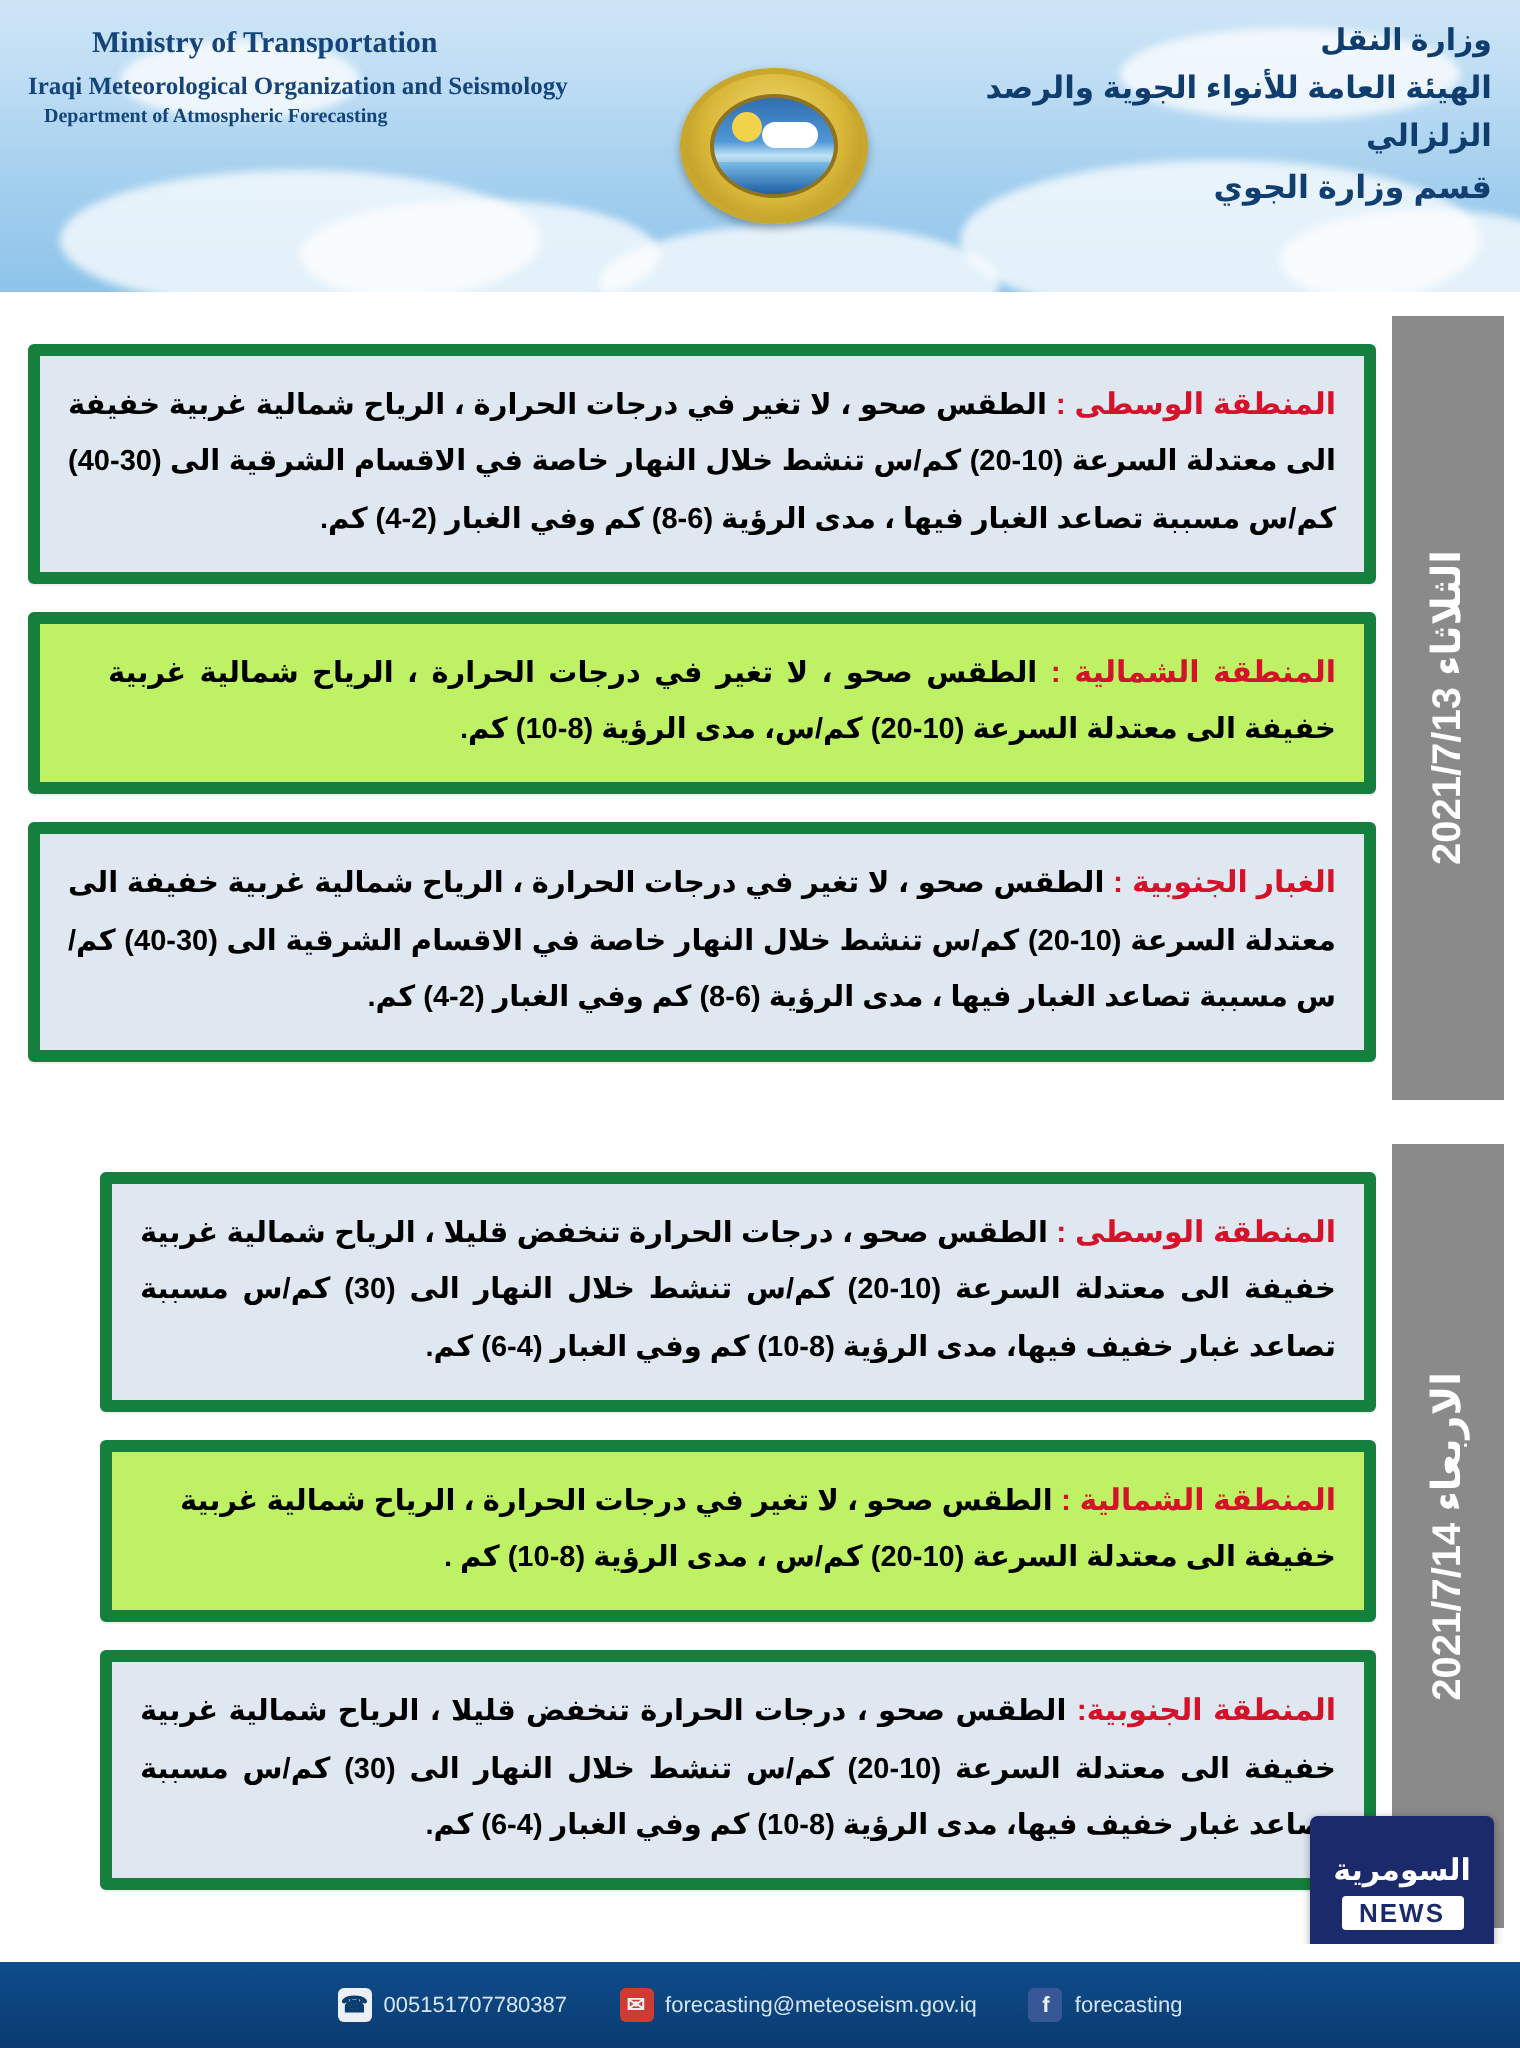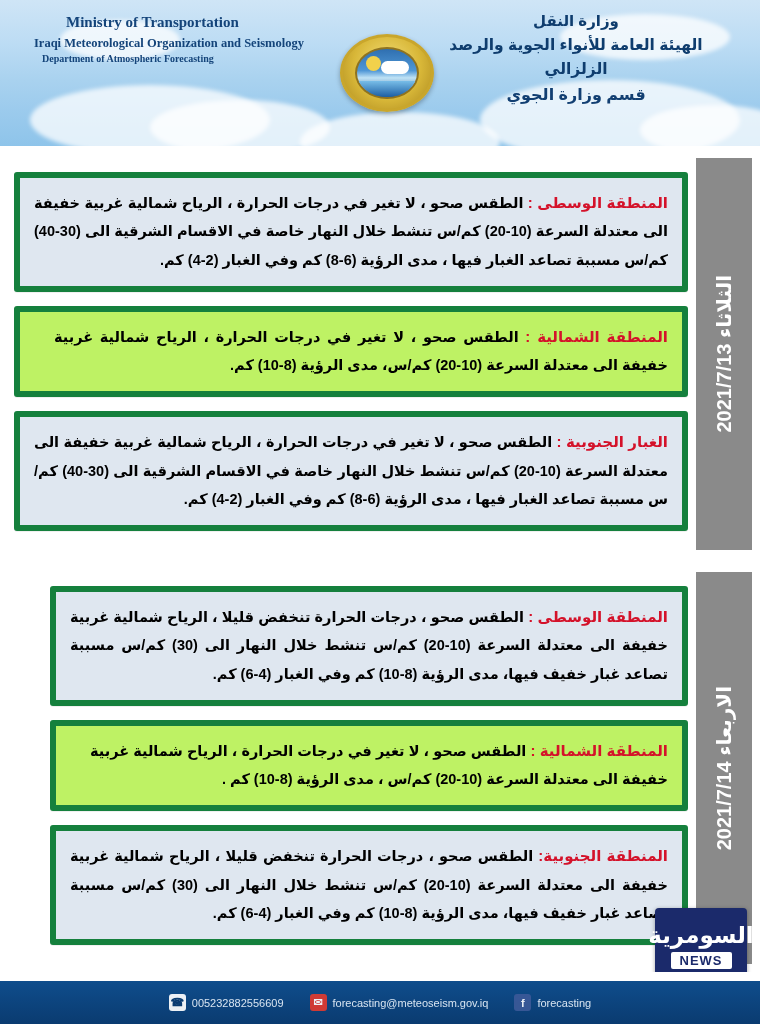--- a/index.html
+++ b/index.html
@@ -44,31 +44,30 @@
 
   .banner-left {
     position: absolute;
     left: 14px; top: 12px;
     width: 300px;
     direction: ltr;
     text-align: left;
     color: #14447a;
     font-family: "Liberation Serif", "DejaVu Serif", serif;
   }
-  .banner-left div { line-height: 1.45; margin-left: 20px; }
+  .banner-left div { line-height: 1.45; }
   .bl1 { font-size: 15px; font-weight: 700; padding-left: 32px; }
   .bl2 { font-size: 12.5px; font-weight: 700; }
   .bl3 { font-size: 10px; font-weight: 700; padding-left: 8px; }
 
   .banner-right {
     position: absolute;
-    right: 34px; top: 10px;
+    right: 14px; top: 10px;
     width: 300px;
     direction: rtl;
-    text-align: center;
     color: #0f3d6e;
   }
   .br1 { font-size: 15px; font-weight: 700; line-height: 1.5; }
   .br2 { font-size: 15.5px; font-weight: 700; line-height: 1.6; }
   .br3 { font-size: 16px; font-weight: 700; line-height: 1.6; color:#123f72; }
 
   .logo {
     position: absolute;
     left: 340px; top: 34px;
     width: 94px; height: 78px;
@@ -166,21 +165,21 @@
     background: #1b2a6b;
     border-radius: 4px;
     display: flex;
     flex-direction: column;
     align-items: center;
     justify-content: center;
     box-shadow: 0 1px 4px rgba(0,0,0,0.35);
   }
   .wm-ar {
     color: #ffffff;
-    font-size: 23px;
+    font-size: 15px;
     font-weight: 700;
     line-height: 1;
     direction: rtl;
     letter-spacing: -0.5px;
   }
   .wm-en {
     margin-top: 5px;
     background: #ffffff;
     color: #1b2a6b;
     font-size: 13px;
@@ -314,21 +313,21 @@
 
   <div class="watermark">
     <div class="wm-ar">السومرية</div>
     <div class="wm-en">NEWS</div>
   </div>
 
   <div class="footer-strip-top"></div>
   <div class="footer">
     <div class="footer-item">
       <span class="f-icon phone">☎</span>
-      <span>005232882556609</span>
+      <span>005151707780387</span>
     </div>
     <div class="footer-item">
       <span class="f-icon mail">✉</span>
       <span>forecasting@meteoseism.gov.iq</span>
     </div>
     <div class="footer-item">
       <span class="f-icon fb">f</span>
       <span>forecasting</span>
     </div>
   </div>

